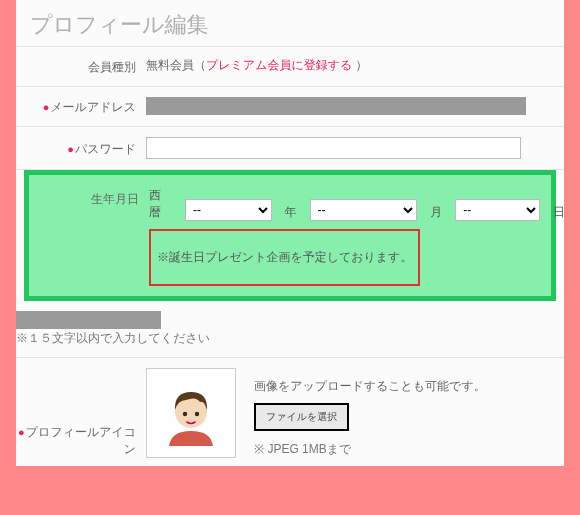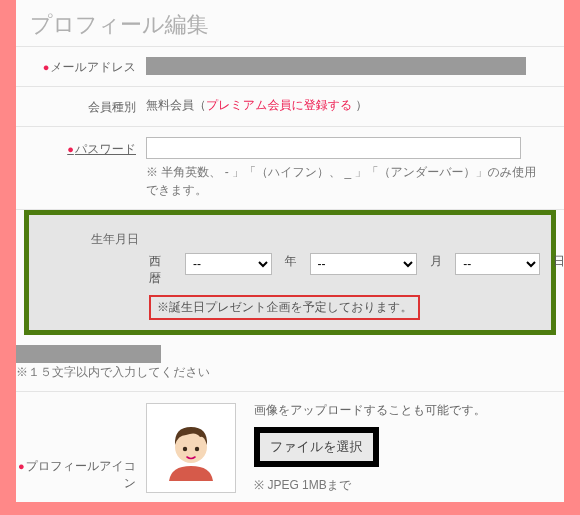--- a/index.html
+++ b/index.html
@@ -58,102 +58,101 @@
     height: 22px;
     border: 1px solid #bbb;
     background: #fff;
     padding: 0 4px;
     vertical-align: middle;
     font-size: 13px;
   }
   .note { color: #777; font-size: 12px; margin-top: 4px; line-height: 1.5; }
 
   .dob-wrap {
-    border: 5px solid #4d7c0f;
+    border: 5px solid #22c55e;
     margin: 0 8px;
     padding: 12px 4px 10px 0;
     display: flex;
-    background: #e5e5e5;
+    background: #86efac;
   }
   .dob-wrap .label-col { width: 120px; min-width: 120px; padding-top: 4px; }
   .dob-fields { flex: 1; }
-  .dob-line { display: flex; align-items: flex-start; gap: 13px; font-size: 12px; margin-top: 26px; }
+  .dob-line { display: flex; align-items: flex-end; gap: 13px; font-size: 12px; }
   .sel {
     border: 1px solid #bbb;
     background: #fff;
     height: 22px;
     font-size: 12px;
     padding: 0 3px;
   }
   .sel.year { width: 90px; }
   .sel.month { width: 112px; }
   .sel.day { width: 88px; }
   .dob-note {
     display: inline-block;
     border: 2px solid #d33;
     color: #555;
     font-size: 12px;
-    padding: 2px 6px;
+    padding: 18px 6px;
     margin-top: 8px;
   }
 
   .avatar-row { display: flex; align-items: flex-start; padding: 10px 0 0 0; }
   .avatar-box {
     width: 90px;
     height: 90px;
     border: 1px solid #ccc;
     background: #fff;
     margin-right: 18px;
     display: flex;
     align-items: center;
     justify-content: center;
   }
   .avatar-svg { width: 70px; height: 70px; }
   .file-btn {
     display: inline-block;
-    border: 6px solid #000000;
+    border: 2px solid #000000;
     background: #e9e9e9;
     color: #444;
     padding: 5px 10px;
-    font-size: 13px;
+    font-size: 10px;
     margin-top: 8px;
     cursor: pointer;
   }
 </style>
 </head>
 <body>
 
 <div class="page">
 
   <div class="page-title">プロフィール編集</div>
   <hr class="hr">
 
   <div class="row">
+    <div class="label-col">会員種別</div>
+    <div class="value-col">
+      <span>無料会員</span>（<a href="#" class="premium-link">プレミアム会員に登録する</a> ）
+    </div>
+  </div>
+
+  <div class="row">
     <div class="label-col">
       <span class="dot">●</span><span>メールアドレス</span>
     </div>
     <div class="value-col">
       <div class="graybar wide"></div>
     </div>
   </div>
 
   <div class="row">
-    <div class="label-col">会員種別</div>
-    <div class="value-col">
-      <span>無料会員</span>（<a href="#" class="premium-link">プレミアム会員に登録する</a> ）
-    </div>
-  </div>
-
-  <div class="row">
-    <div class="label-col" style="padding-top:4px;text-decoration:underline;">
+    <div class="label-col" style="padding-top:4px;">
       <span class="dot">●</span><span>パスワード</span>
     </div>
     <div class="value-col">
       <input type="password" class="textbox" style="">
-      <div class="note">※ 半角英数、 -  」「（ハイフン）、  _  」「（アンダーバー）」のみ使用できます。</div>
     </div>
   </div>
 
   <div class="dob-wrap">
     <div class="label-col">生年月日</div>
     <div class="dob-fields">
       <div class="dob-line">
         <span>西暦</span>
         <select class="sel year"><option>--</option></select>
         <span>年</span>
@@ -171,21 +170,21 @@
       <div class="graybar sm"></div>
       <div class="note" style="margin-top:0;">※１５文字以内で入力してください</div>
     </div>
   </div>
 
   <div class="avatar-row">
     <div class="label-col" style="padding-top:56px;font-family:Liberation Serif, serif;">
       <span class="dot">●</span><span>プロフィールアイコン</span>
     </div>
     <div class="value-col">
-      <div style="display:flex; align-items:center;">
+      <div style="display:flex; align-items:flex-end;">
         <div class="avatar-box">
           <svg class="avatar-svg" viewBox="0 0 70 70">
             <rect width="70" height="70" fill="#ffffff"></rect>
             <path d="M35 53 Q15 53 13 68 L57 68 Q55 53 35 53 Z" fill="#d65a4a"></path>
             <circle cx="35" cy="34" r="16" fill="#f6d8b8"></circle>
             <path d="M19 32 Q18 14 35 14 Q52 14 51 32 Q48 22 44 24 Q40 18 30 22 Q22 22 19 32 Z" fill="#5a3a1f"></path>
             <circle cx="29" cy="36" r="2.2" fill="#3a2a1a"></circle>
             <circle cx="41" cy="36" r="2.2" fill="#3a2a1a"></circle>
             <path d="M31 44 Q35 47 39 44" stroke="#c06" stroke-width="1.6" fill="none" stroke-linecap="round"></path>
           </svg>

